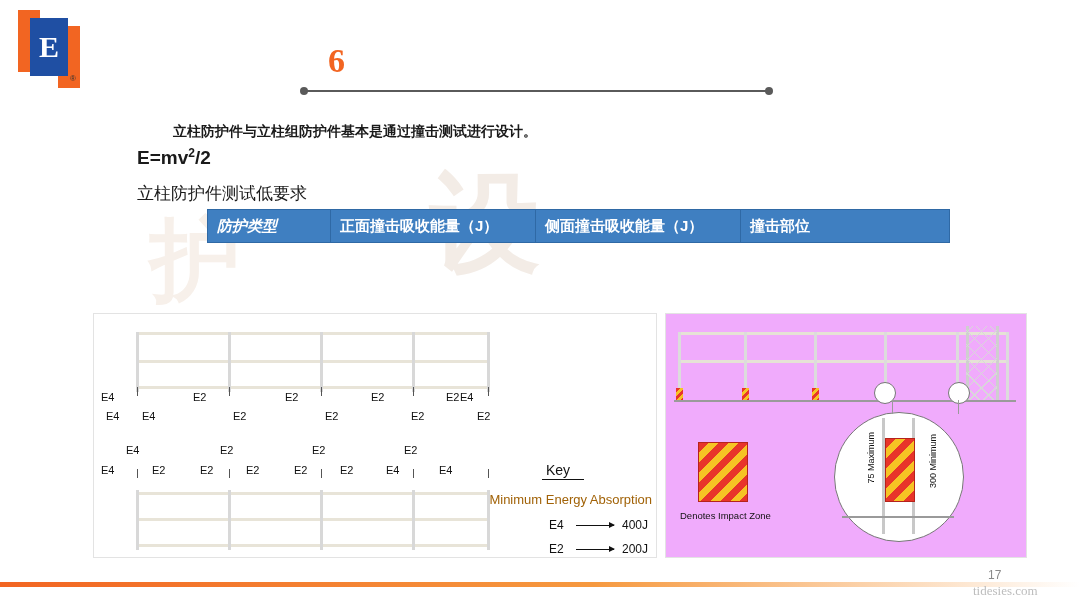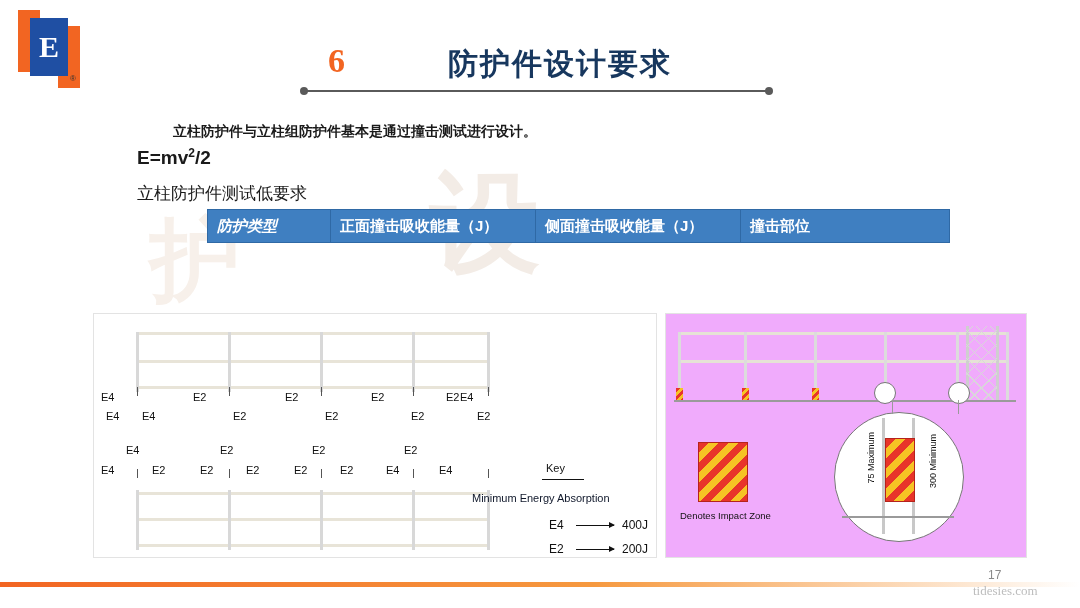--- a/index.html
+++ b/index.html
@@ -98,23 +98,23 @@
     position:absolute;left:73px;top:313px;width:562px;height:243px;
     background:#ffffff;border:1px solid #e3e3e3;overflow:hidden;margin-left:20px;
   }
   .fig-right{
     position:absolute;left:665px;top:313px;width:360px;height:243px;
     background:#f0abfc;border:1px solid #e3e3e3;overflow:hidden;
   }
 
   .lbl{position:absolute;font-size:11px;color:#111;font-family:"Liberation Sans",sans-serif;}
 
-  .key-title{position:absolute;left:452px;top:148px;font-size:11px;color:#111;text-align:right;}
+  .key-title{position:absolute;left:452px;top:148px;font-size:14px;color:#111;text-align:right;}
   .key-underline{position:absolute;left:448px;top:165px;width:42px;height:1px;background:#111;}
-  .key-line{position:absolute;left:378px;top:178px;font-size:11px;color:#0f172a;width:180px;text-align:left;}
+  .key-line{position:absolute;left:378px;top:178px;font-size:13px;color:#a16207;width:180px;text-align:right;}
   .key-e4{position:absolute;left:455px;top:204px;font-size:12px;color:#111;}
   .key-e2{position:absolute;left:455px;top:228px;font-size:12px;color:#111;}
   .key-v4{position:absolute;left:528px;top:204px;font-size:12px;color:#111;}
   .key-v2{position:absolute;left:528px;top:228px;font-size:12px;color:#111;}
   .arrow{position:absolute;height:1px;background:#111;width:38px;}
   .arrow:after{
     content:"";position:absolute;right:-1px;top:-3px;border-left:6px solid #111;
     border-top:3.5px solid transparent;border-bottom:3.5px solid transparent;
   }
 
@@ -166,21 +166,20 @@
       <span>E</span>
     </div>
   <div class="reg">®</div>
 </div>
 
 <div class="wm">设</div>
 <div class="wm2">护</div>
 
 <div class="title-row">
   <div class="title-num">6</div>
-  <div class="title-text">防护件设计要求</div>
   <div class="title-rule"></div>
   <div class="title-rule-end"></div>
 </div>
 
 <div class="line1">立柱防护件与立柱组防护件基本是通过撞击测试进行设计。</div>
 <div class="line2"><span>E=mv</span><sup>2</sup><span>/2</span></div>
 <div class="line3">立柱防护件测试低要求</div>
 
 <table class="req">
   <thead>

